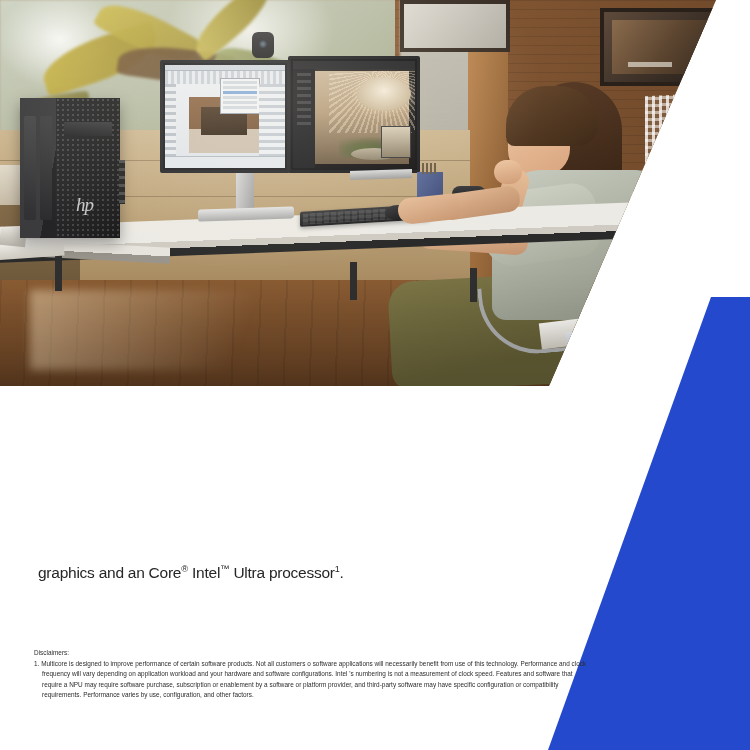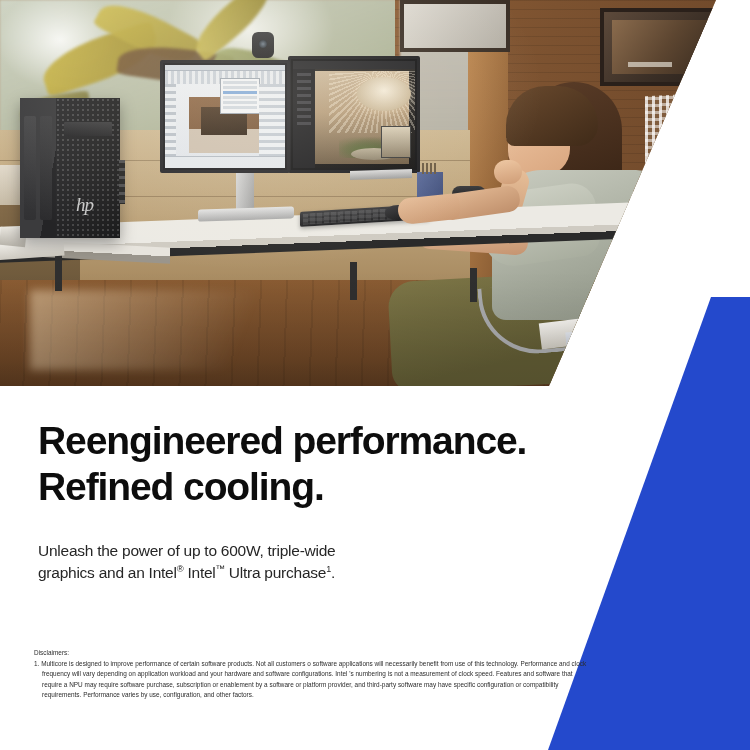--- a/index.html
+++ b/index.html
@@ -553,22 +553,21 @@
         <div class="forearm"></div>
         <div class="hand"></div>
 
         <div class="grade"></div>
       </div>
     </div>
   </div>
 
   <div class="blue-shape" style="background: rgb(36, 73, 204);"></div>
 
-  <h1 class="headline"><span>Reengineered performance.</span><br><span>Refined cooling.</span></h1>
-
-  <p class="subhead"><span>Unleash the power of up to 600W, triple-wide</span><br><span>graphics and an Intel</span><span class="reg">®</span><span> Intel</span><span class="reg">™</span><span> Ultra purchase</span><sup>1</sup><span>.</span></p>
+
+  <p class="subhead"><br><span>graphics and an Core</span><span class="reg">®</span><span> Intel</span><span class="reg">™</span><span> Ultra processor</span><sup>1</sup><span>.</span></p>
 
   <div class="disclaimers">
     <span class="d-title">Disclaimers:</span>
     <span class="d-item">1. Multicore is designed to improve performance of certain software products. Not all customers o software applications will  necessarily benefit from use of this technology. Performance and clock frequency will vary depending on application workload and  your hardware and software configurations. Intel 's numbering is not a measurement of clock speed. Features and software that  require a NPU may require software purchase, subscription or enablement by a software or platform provider, and third-party software  may have specific configuration or compatibility requirements. Performance varies by use, configuration, and other factors.</span>
   </div>
 
 </div>
 
 </body></html>

